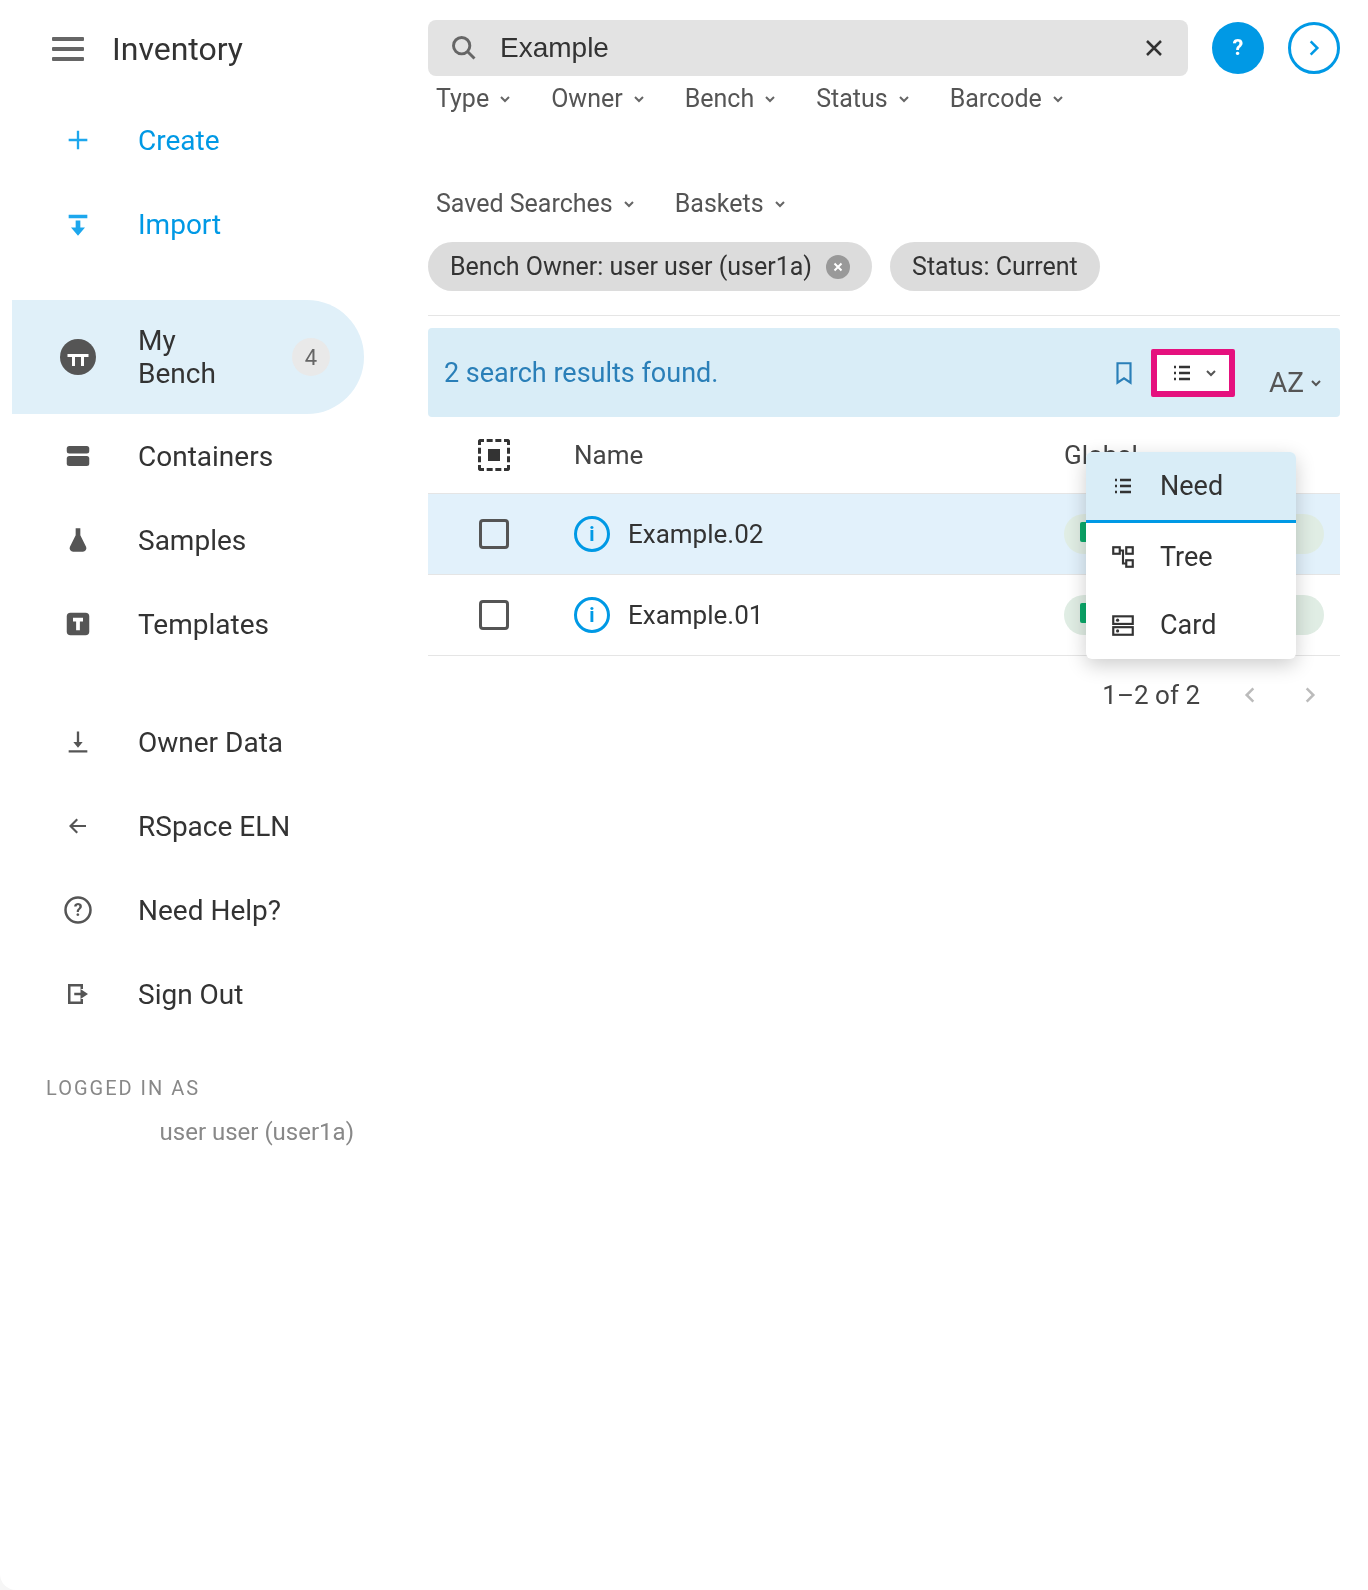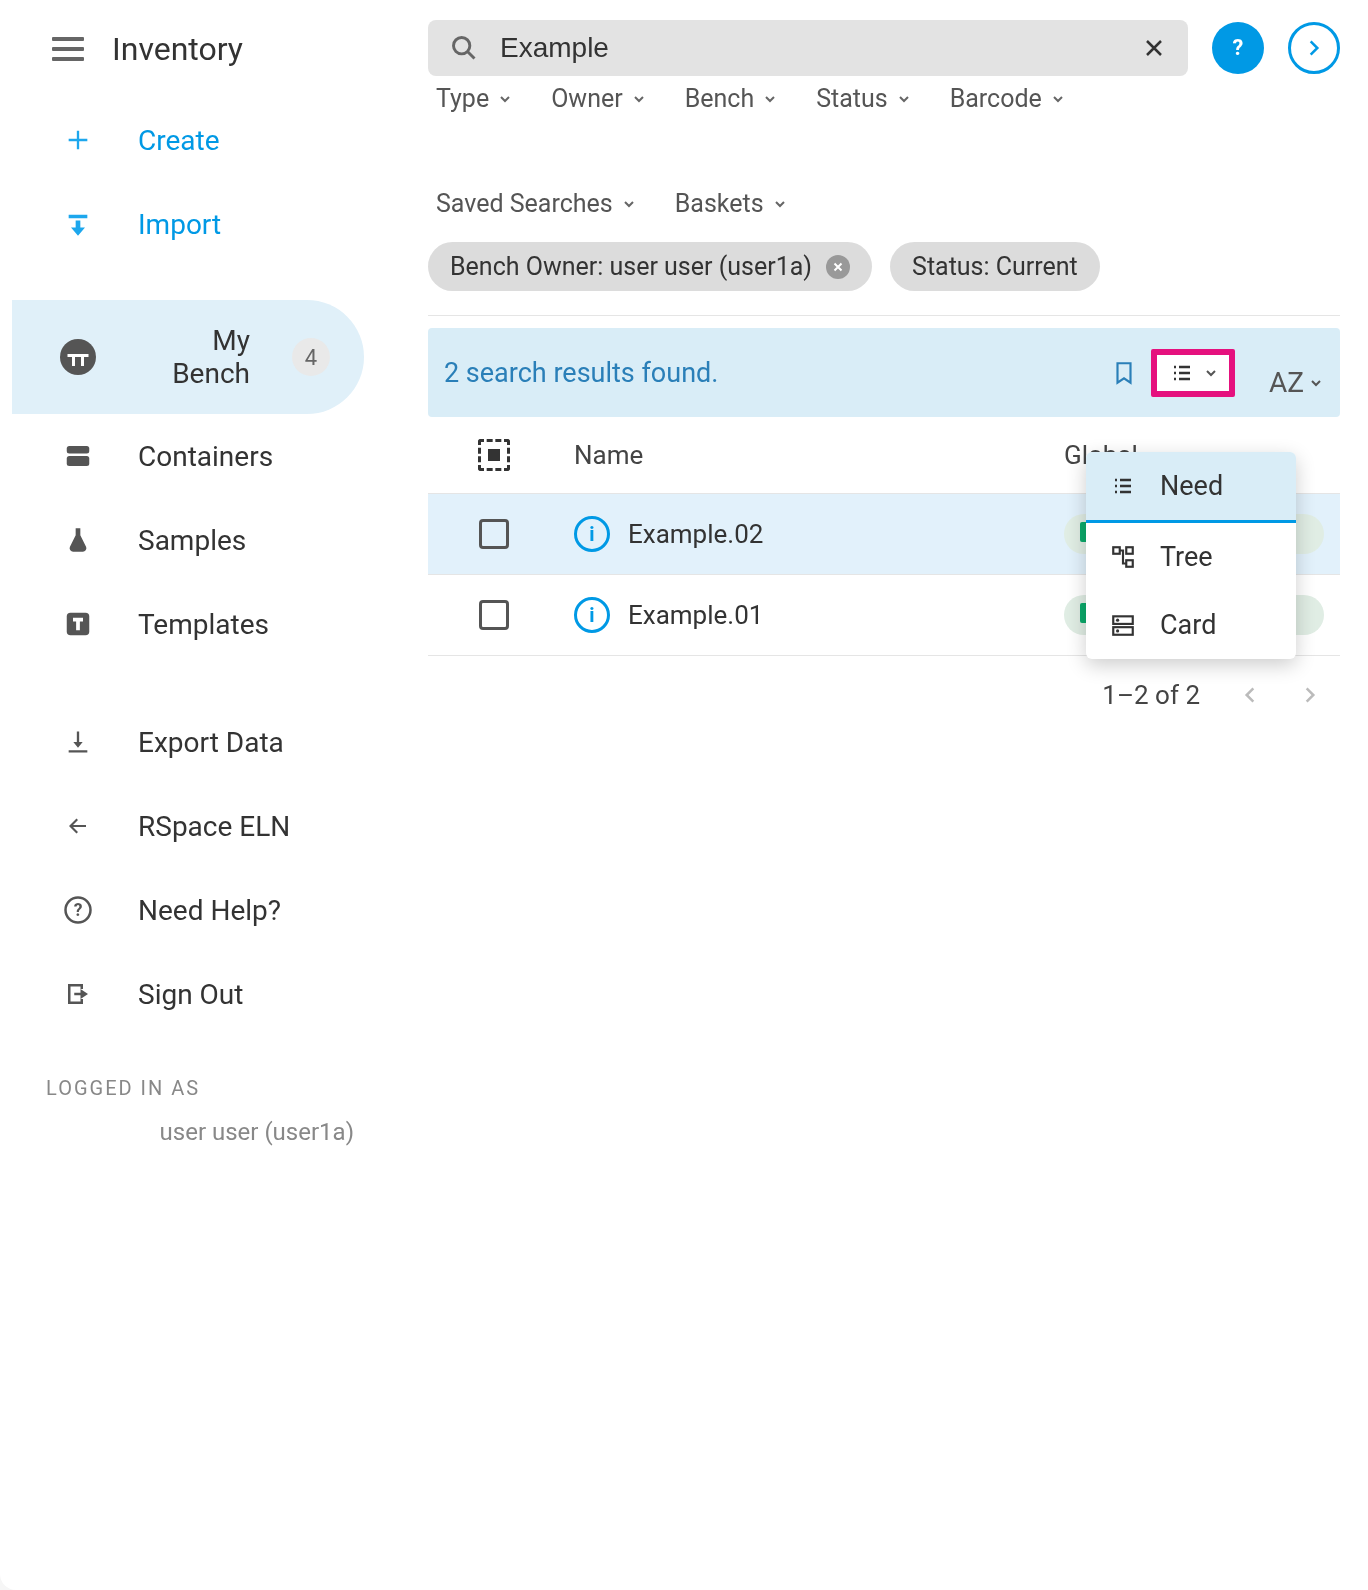--- a/index.html
+++ b/index.html
@@ -48,21 +48,20 @@
   .hamburger span{width:32px;height:4px;background:#666;border-radius:1px;}
   .app-title{font-size:32px;font-weight:400;}
   .sb-item{
     display:flex;
     align-items:center;
     gap:42px;
     padding:24px 34px 24px 48px;
     font-size:28px;
     cursor:pointer;
     position:relative;
-    text-align:right;
   }
   .sb-item.blue{color:var(--blue-dark);}
   .sb-item.active{
     background:var(--blue-pale);
     border-radius:0 60px 60px 0;
     margin-right:24px;
   }
   .sb-icon{width:36px;height:36px;display:flex;align-items:center;justify-content:center;flex-shrink:0;}
   .badge{
     margin-left:auto;
@@ -264,21 +263,21 @@
     </div>
 
     <div class="sb-section-gap"></div>
 
     <div class="sb-item">
       <span class="sb-icon">
         <svg width="28" height="28" viewBox="0 0 24 24">
             <path d="M11 3h2v9h3l-4 5-4-5h3zM4 19h16v2H4z" fill="#555"></path>
           </svg>
       </span>
-      <span>Export Data</span>
+      <span>Owner Data</span>
     </div>
 
     <div class="sb-item">
       <span class="sb-icon">
         <svg width="30" height="24" viewBox="0 0 24 24">
             <path d="M20 11H7l5-5-1.5-1.5L3 12l7.5 7.5L12 18l-5-5h13z" fill="#555"></path>
           </svg>
       </span>
       <span>RSpace ELN</span>
     </div>

